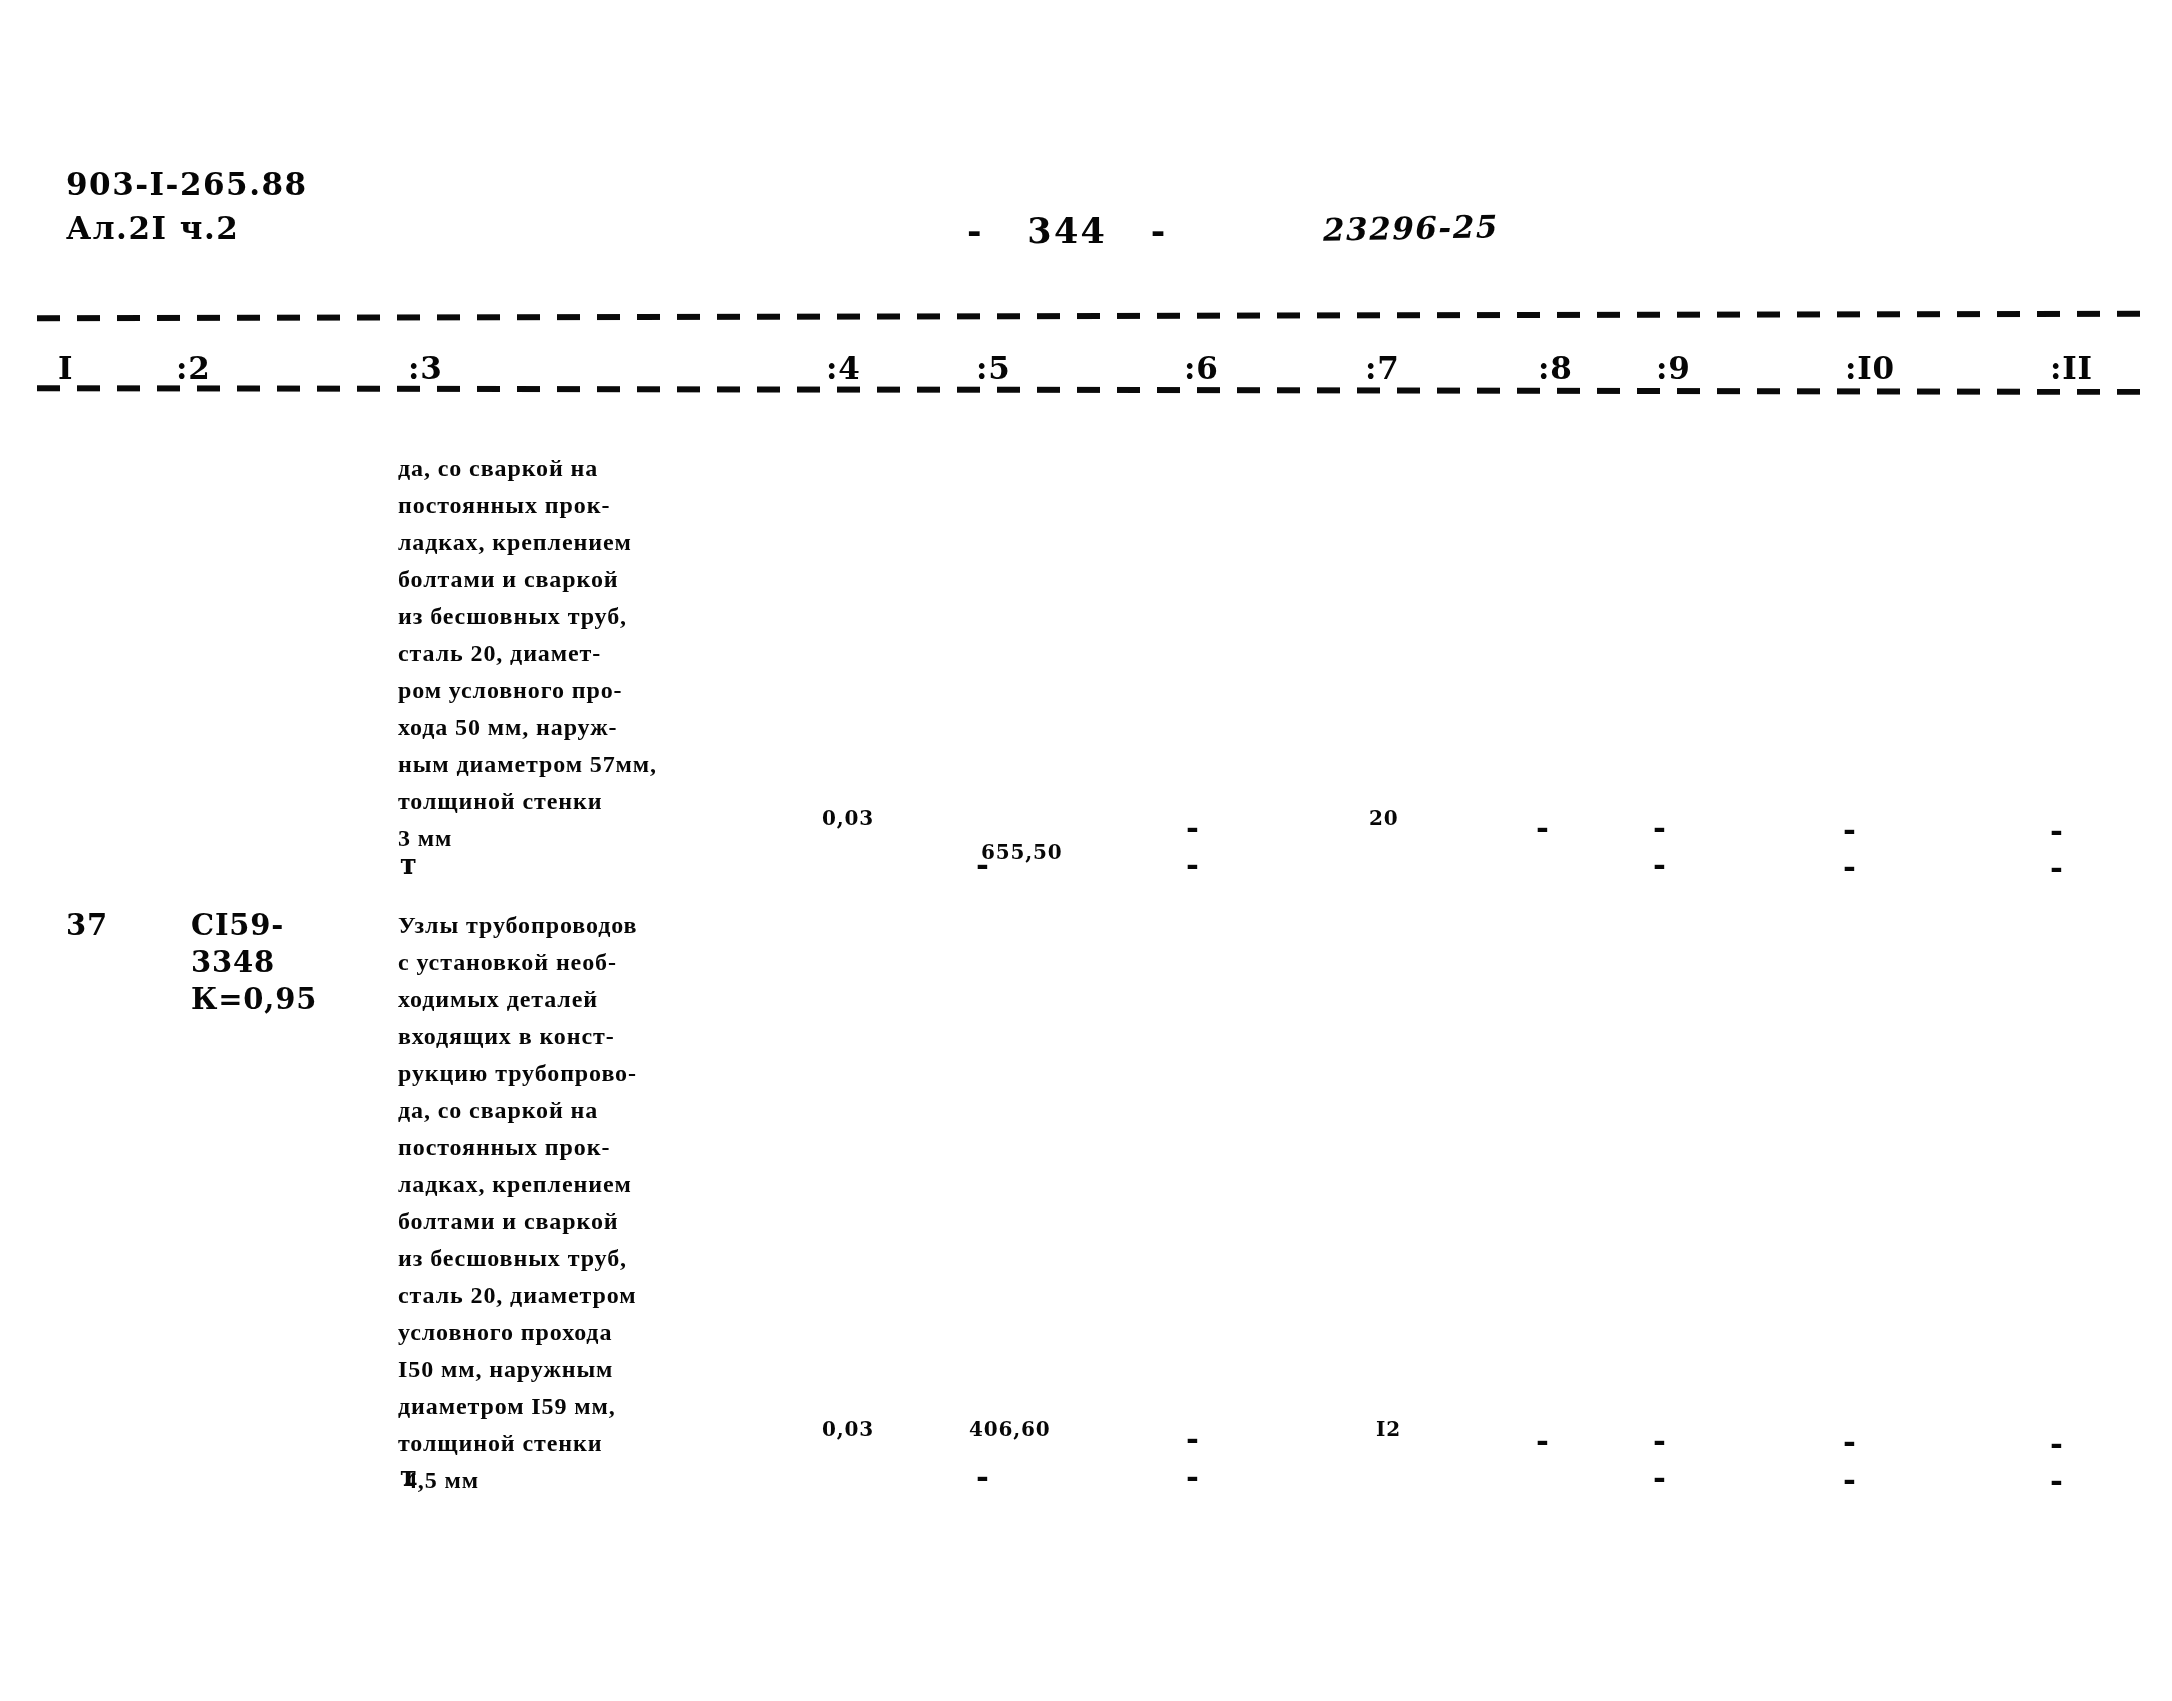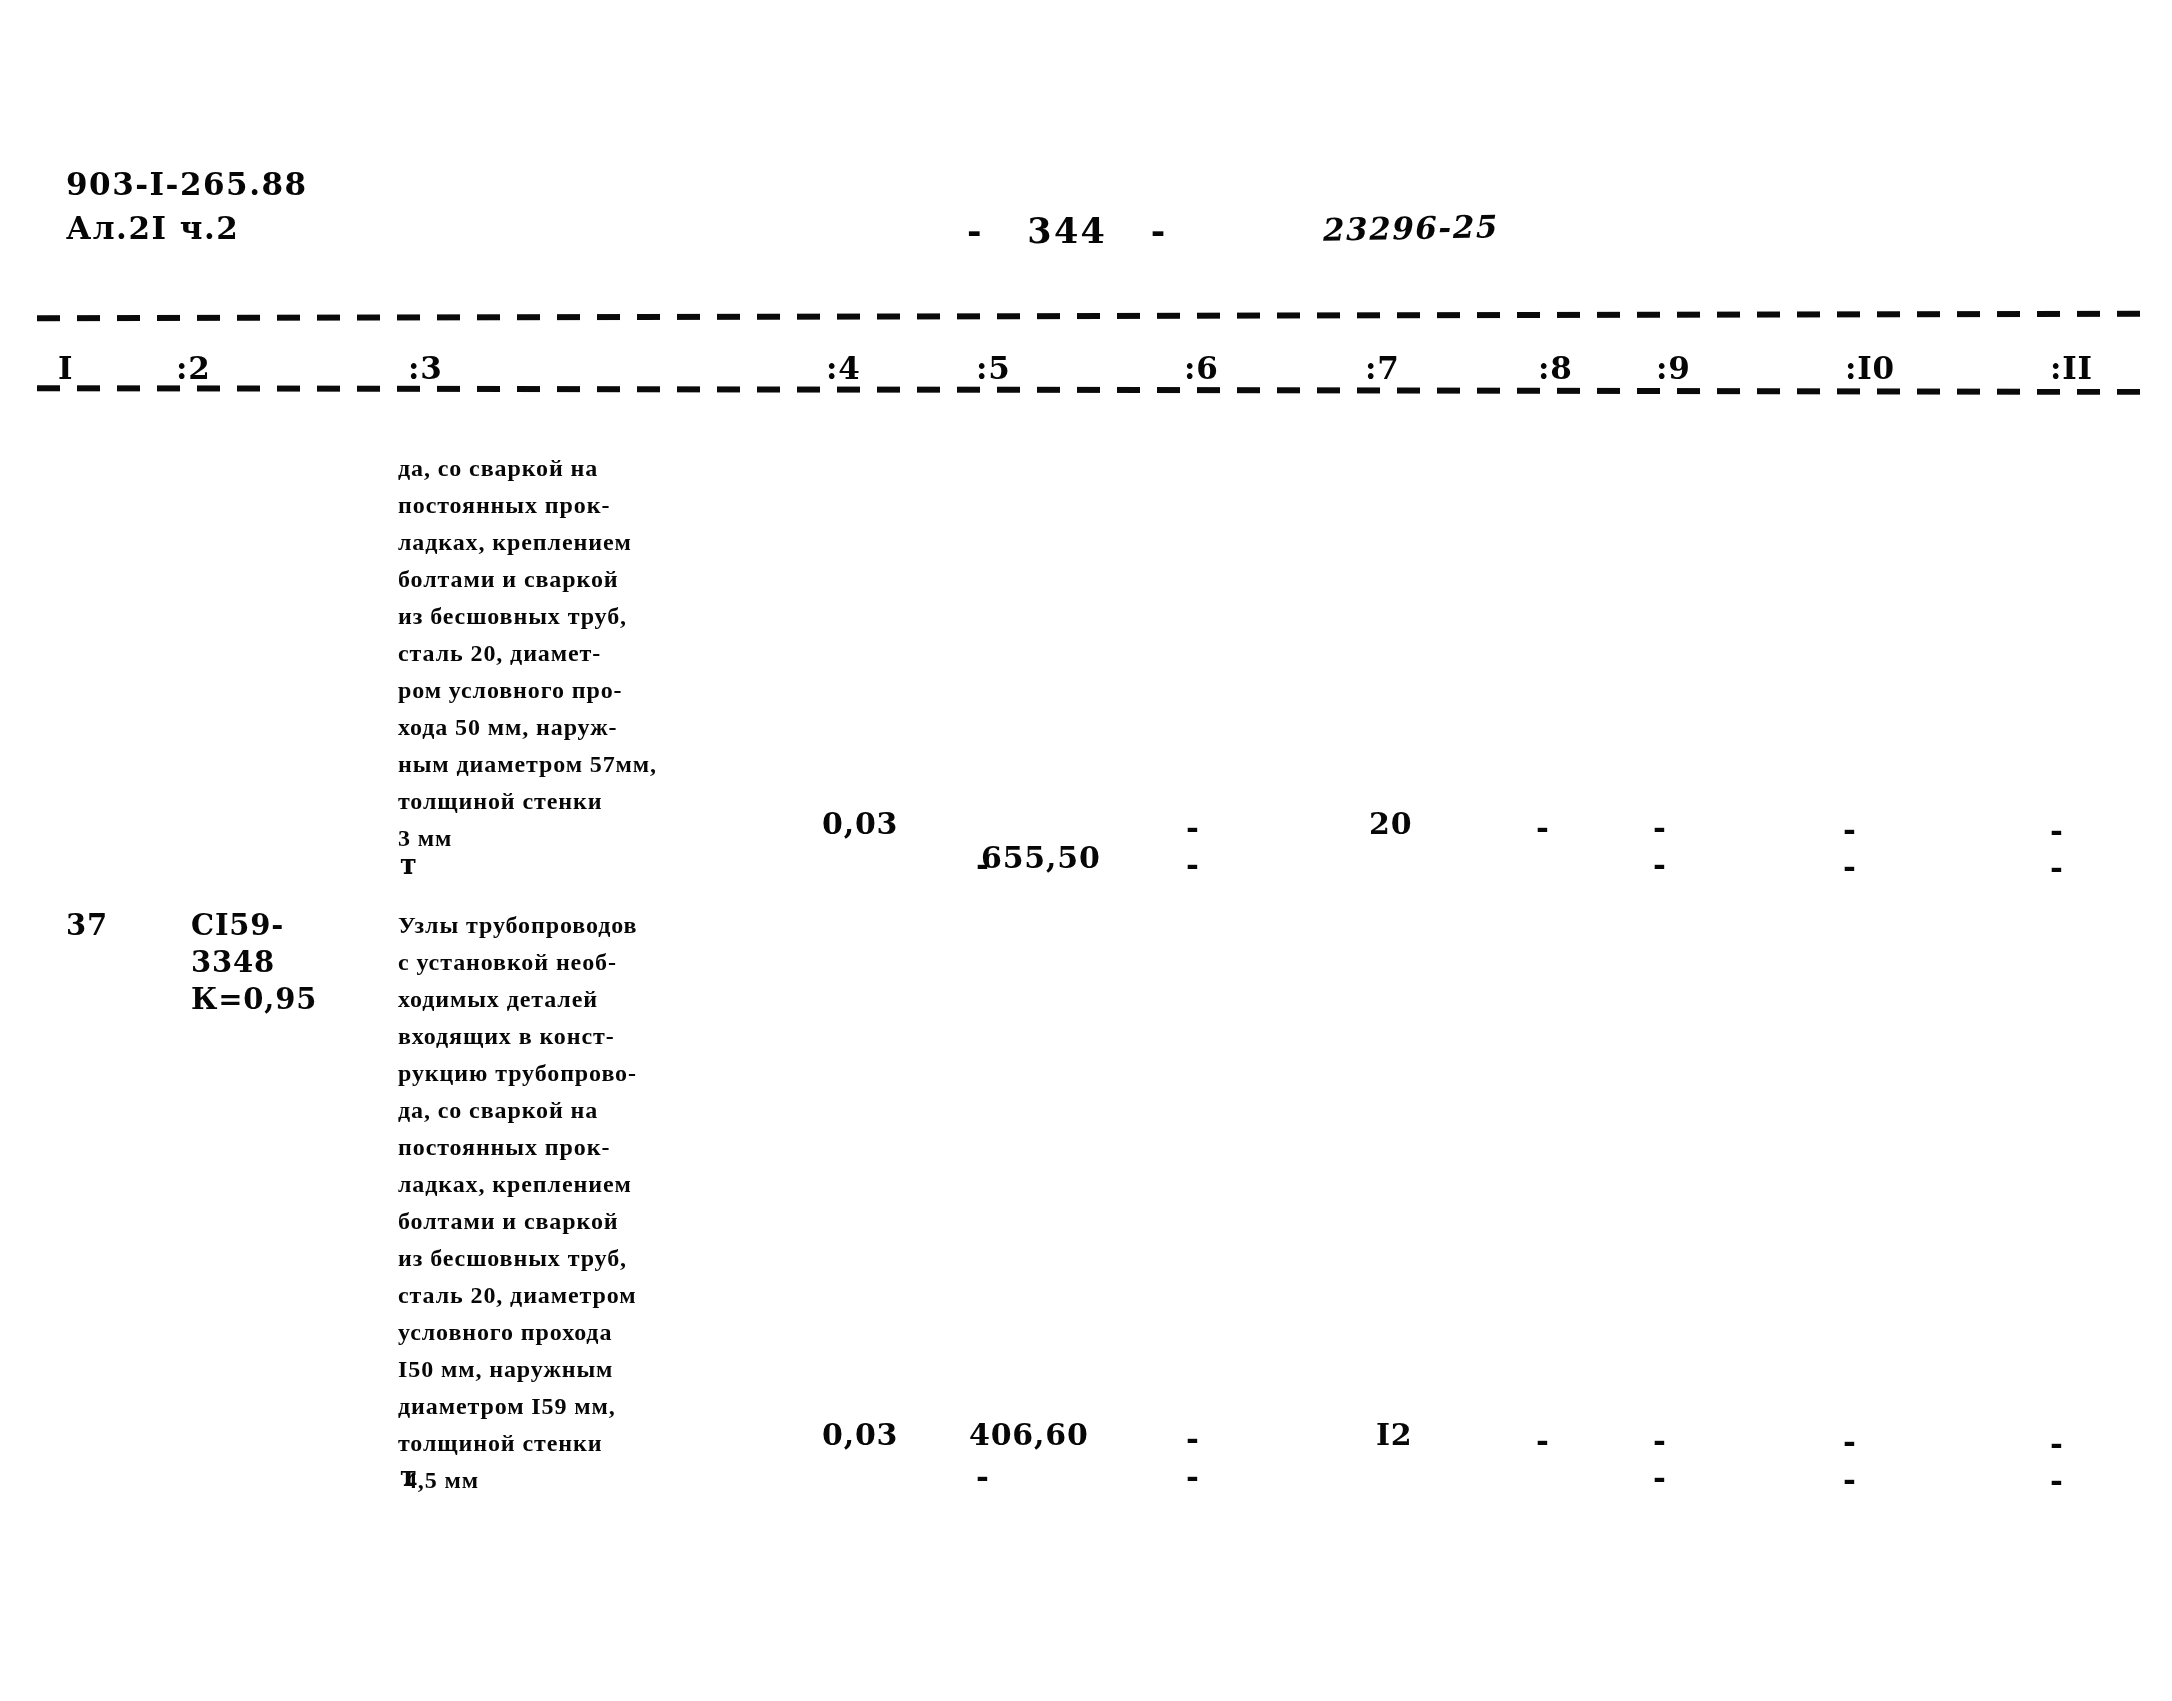--- a/index.html
+++ b/index.html
@@ -90,21 +90,21 @@
     font-size: 29px;
     line-height: 37px;
     letter-spacing: 0.8px;
     white-space: pre;
     color: #070707;
   }
   .numcell {
     position: absolute;
     font-family: "DejaVu Serif", "Liberation Serif", serif;
     font-weight: 700;
-    font-size: 30px;
+    font-size: 20px;
     letter-spacing: 0.8px;
     white-space: pre;
     color: #070707;
   }
   .dashcell {
     position: absolute;
     font-family: "DejaVu Serif", "Liberation Serif", serif;
     font-weight: 700;
     font-size: 31px;
     white-space: pre;

